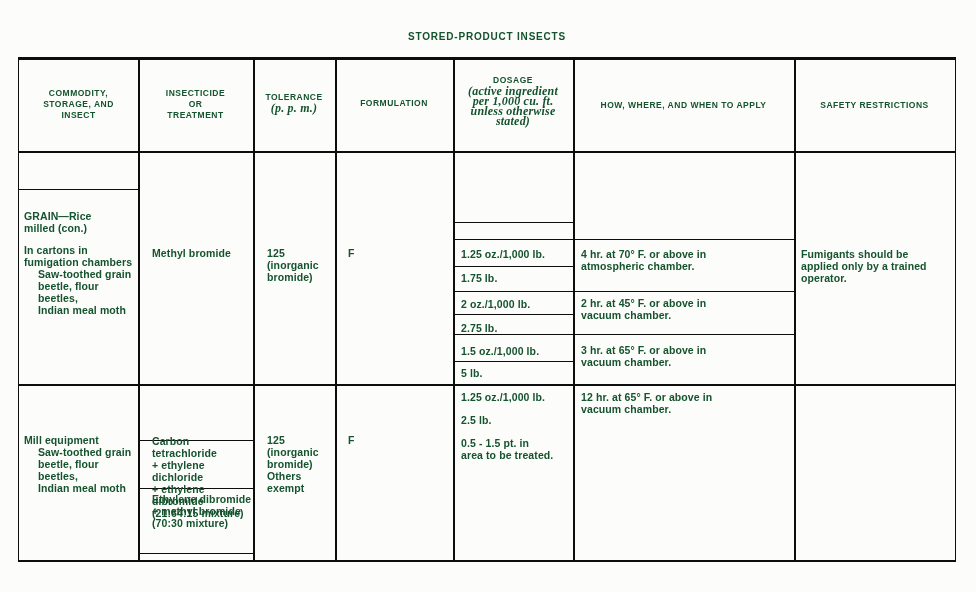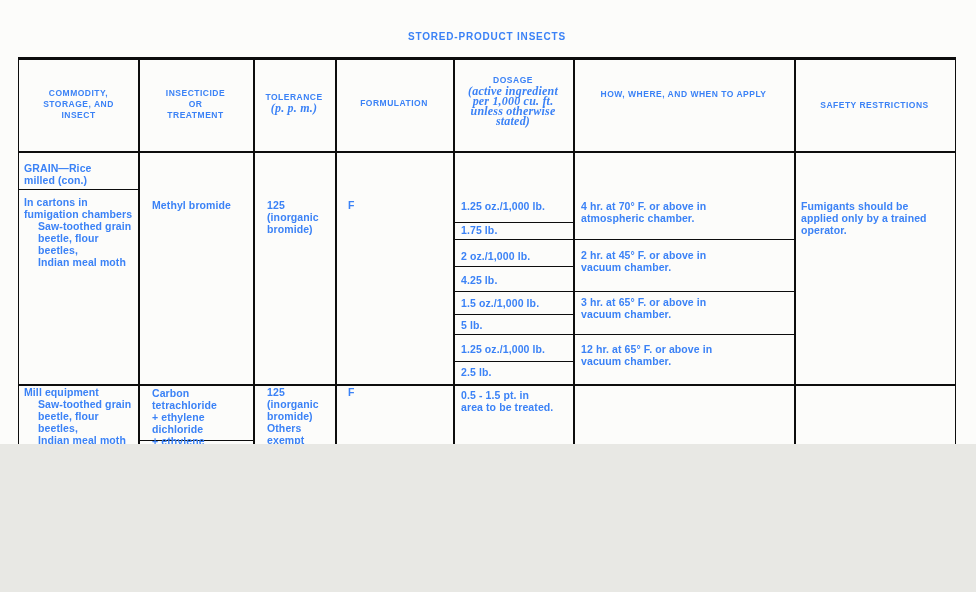--- a/index.html
+++ b/index.html
@@ -1,18 +1,18 @@
 <!DOCTYPE html>
 <html><head>
 <meta charset="utf-8">
 <style>
   html,body{margin:0;padding:0;background:#e8e8e4;}
   .page{
-    position:relative;width:976px;height:444px;background:#fcfcfa;
-    font-family:"Liberation Sans",sans-serif;color:#3b82f6;overflow:hidden;
+    position:relative;width:976px;height:592px;background:#fcfcfa;
+    font-family:"Liberation Sans",sans-serif;color:#14532d;overflow:hidden;
   }
   .pre{white-space:pre-line;}
   .title{
     position:absolute;left:18px;width:938px;top:31px;text-align:center;
     font-size:10px;font-weight:bold;letter-spacing:0.8px;
   }
   .frame{
     position:absolute;left:18px;top:57px;width:938px;height:505px;
     border-top:3px solid #0d0d0d;border-bottom:2px solid #0d0d0d;
     border-left:1px solid #0d0d0d;border-right:1px solid #0d0d0d;
@@ -24,20 +24,21 @@
     position:absolute;text-align:center;font-size:8.5px;font-weight:bold;
     letter-spacing:0.5px;line-height:11px;
   }
   .hdr-ital{
     font-family:"Liberation Serif",serif;font-style:italic;font-weight:bold;
     font-size:12px;letter-spacing:0.2px;line-height:10px;
   }
   .cell{
     position:absolute;font-size:10.5px;font-weight:bold;line-height:12px;
     letter-spacing:0.1px;
+    margin-top:48px;
   }
   .indent{margin-left:14px;}
   .uline{text-decoration:underline;}
 </style>
 </head>
 <body>
 
 <div class="page">
 
   <div class="title">STORED-PRODUCT INSECTS</div>
@@ -80,21 +81,21 @@
       <div class="hdr-ital">(p. p. m.)</div>
     </div>
     <div class="hdr" style="left:316px;width:118px;top:38px">FORMULATION</div>
     <div class="hdr" style="left:434px;width:120px;top:15px">
       <div>DOSAGE</div>
       <div class="hdr-ital pre">(active ingredient
 per 1,000 cu. ft.
 unless otherwise
 stated)</div>
     </div>
-    <div class="hdr" style="left:554px;width:221px;top:29px">HOW, WHERE, AND WHEN TO APPLY</div>
+    <div class="hdr" style="left:554px;width:221px;top:40px">HOW, WHERE, AND WHEN TO APPLY</div>
     <div class="hdr" style="left:775px;width:161px;top:40px">SAFETY RESTRICTIONS</div>
 
     <div class="cell pre" style="left:5px;top:102px;width:112px">GRAIN—Rice
 milled (con.)</div>
 
     <div class="cell" style="left:5px;top:136px;width:113px">
       <div class="pre">In cartons in
 fumigation chambers</div>
       <div class="pre indent">Saw-toothed grain
 beetle, flour beetles,
@@ -103,21 +104,21 @@
 
     <div class="cell" style="left:133px;top:139px;width:105px">Methyl bromide</div>
     <div class="cell pre" style="left:248px;top:139px;width:66px">125
 (inorganic
 bromide)</div>
     <div class="cell" style="left:329px;top:139px;width:20px">F</div>
 
     <div class="cell" style="left:442px;top:140px;width:110px">1.25 oz./1,000 lb.</div>
     <div class="cell" style="left:442px;top:164px;width:110px">1.75 lb.</div>
     <div class="cell" style="left:442px;top:190px;width:110px">2 oz./1,000 lb.</div>
-    <div class="cell" style="left:442px;top:214px;width:110px">4.25 lb.</div>
+    <div class="cell" style="left:442px;top:214px;width:110px">2.75 lb.</div>
     <div class="cell" style="left:442px;top:237px;width:110px">1.5 oz./1,000 lb.</div>
     <div class="cell" style="left:442px;top:259px;width:110px">5 lb.</div>
     <div class="cell" style="left:442px;top:283px;width:110px">1.25 oz./1,000 lb.</div>
     <div class="cell" style="left:442px;top:306px;width:110px">2.5 lb.</div>
 
     <div class="cell pre" style="left:562px;top:140px;width:200px">4 hr. at 70° F. or above in
 atmospheric chamber.</div>
     <div class="cell pre" style="left:562px;top:189px;width:200px">2 hr. at 45° F. or above in
 vacuum chamber.</div>
     <div class="cell pre" style="left:562px;top:236px;width:200px">3 hr. at 65° F. or above in

